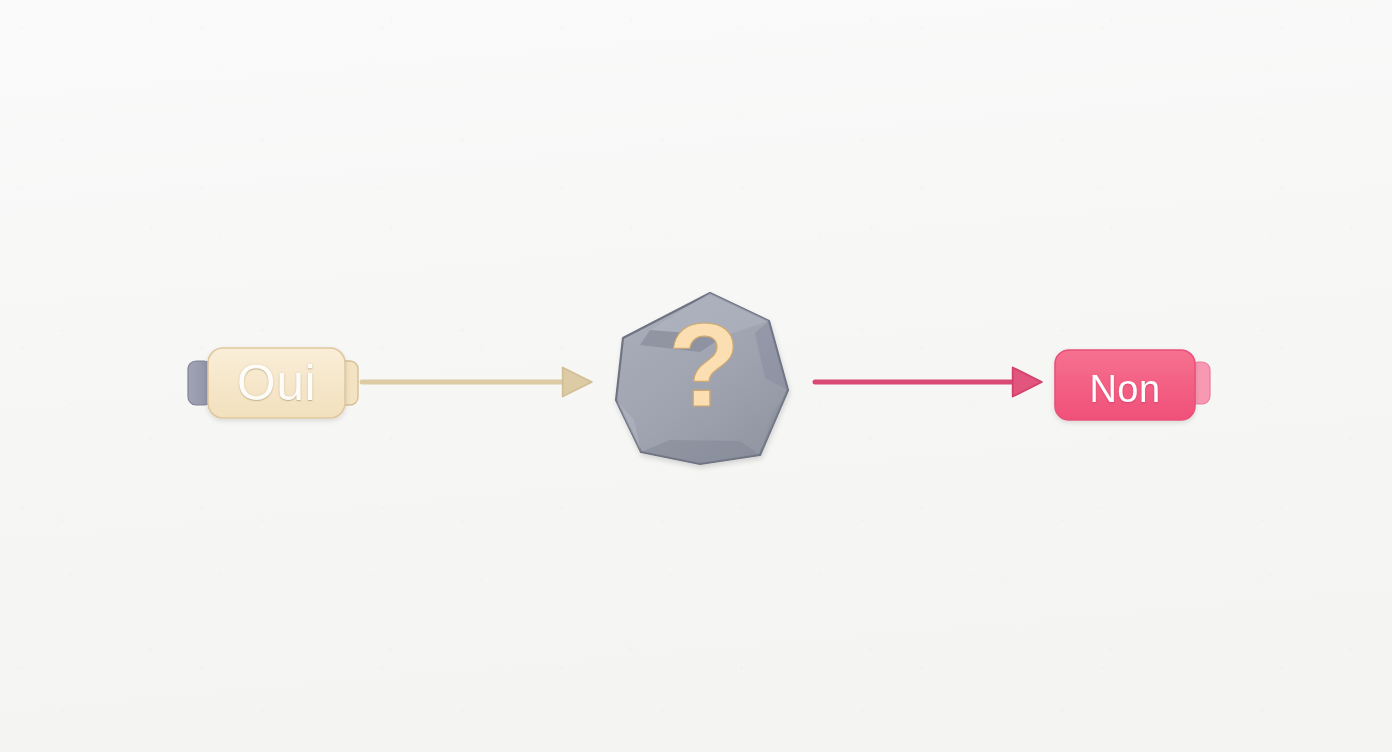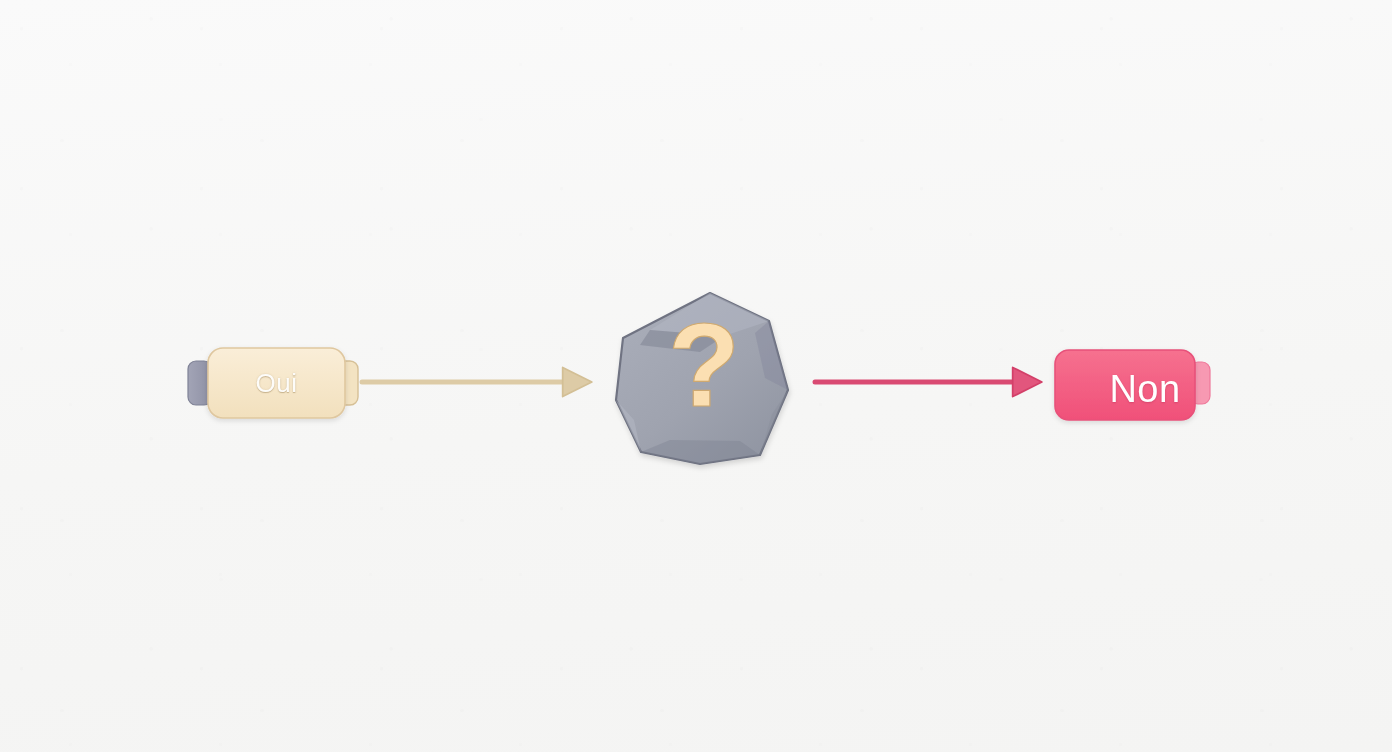--- a/index.html
+++ b/index.html
@@ -45,36 +45,35 @@
     justify-content: center;
     pointer-events: none;
     white-space: nowrap;
   }
 
   #oui-label {
     left: 208px;
     top: 348px;
     width: 137px;
     height: 70px;
-    font-size: 26px;
+    font-size: 50px;
     letter-spacing: 0.5px;
     color: #fdfcf9;
     text-shadow: 0 1px 1px rgba(150,125,80,0.45), 0 0 2px rgba(180,155,110,0.35);
   }
 
   #non-label {
     left: 1055px;
     top: 350px;
     width: 140px;
     height: 78px;
     font-size: 38px;
     letter-spacing: 0.5px;
     color: #ffffff;
     text-shadow: 0 1px 2px rgba(170,40,80,0.38);
-    padding-left: 20px;
   }
 </style>
 </head>
 <body>
 
 <div id="canvas">
 
   <svg class="scene-svg" viewBox="0 0 1392 752" xmlns="http://www.w3.org/2000/svg">
     <defs>
       <linearGradient id="ouiGrad" x1="0" y1="0" x2="0" y2="1">

